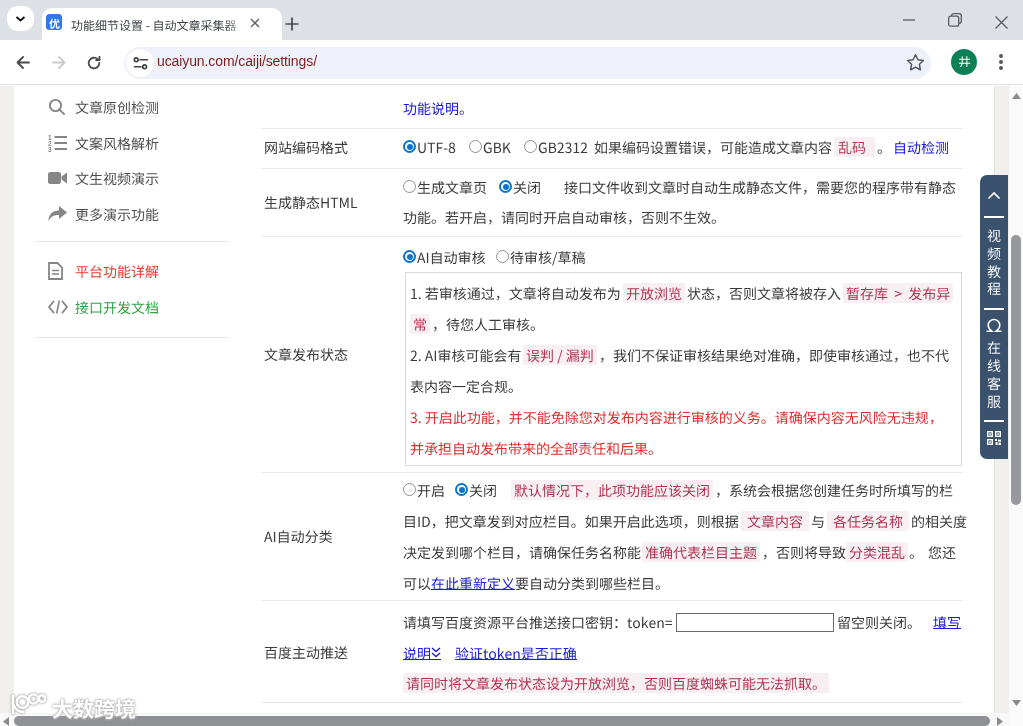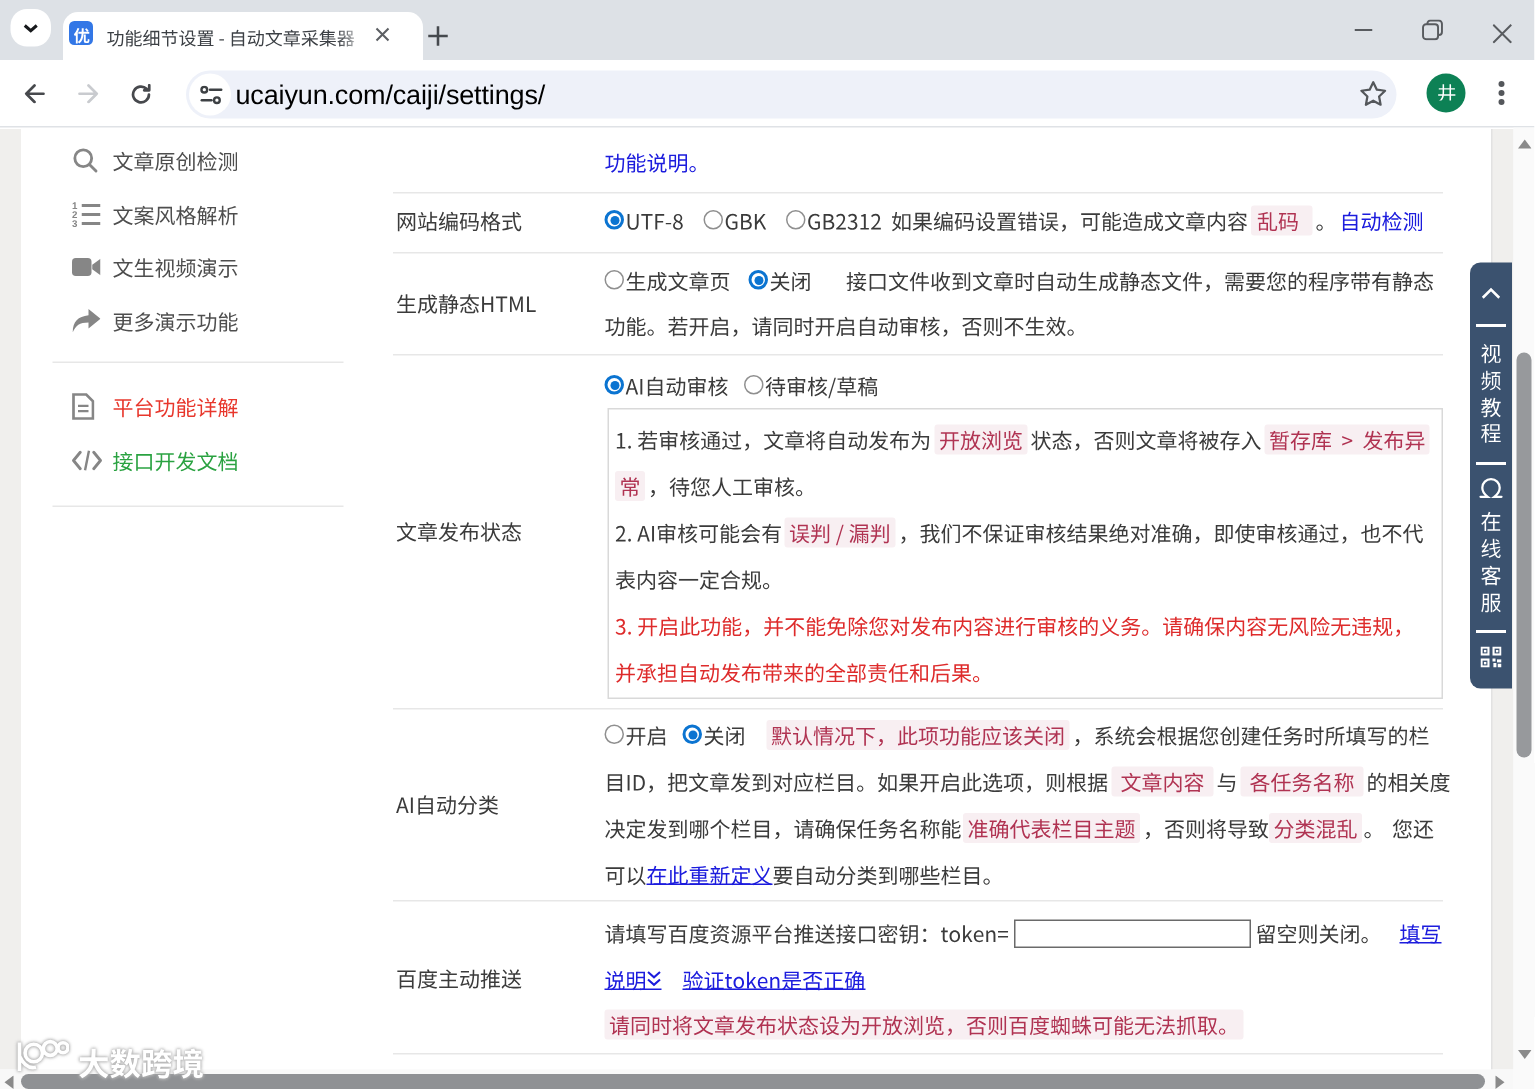--- a/index.html
+++ b/index.html
@@ -76,21 +76,21 @@
 <div class="abs" style="left:124px;top:47px;width:807px;height:32px;background:#eef1f9;border-radius:16px"></div>
 <div class="abs" style="left:126px;top:49px;width:28px;height:28px;border-radius:50%;background:#fff"></div>
 <svg class="abs" style="left:133px;top:57px" width="16" height="13">
     <g stroke="#3d4144" stroke-width="1.6" fill="none" stroke-linecap="round">
       <circle cx="3.2" cy="2.8" r="1.9"></circle>
       <path d="M7 2.8 H14.5"></path>
       <path d="M1.5 9.8 H8"></path>
       <circle cx="11.6" cy="9.8" r="1.9"></circle>
     </g>
   </svg>
-<div class="abs" style="left:157px;top:53px;font-size:18px;color:#000000;letter-spacing:-0.1px">ucaiyun.com/caiji/settings/</div>
+<div class="abs" style="left:157px;top:53px;font-size:14px;color:#7f1d1d;letter-spacing:-0.1px">ucaiyun.com/caiji/settings/</div>
 <svg class="abs" style="left:906px;top:53px" width="19" height="19">
     <path d="M9.5 1.8 L11.9 6.8 L17.4 7.5 L13.4 11.3 L14.4 16.8 L9.5 14.1 L4.6 16.8 L5.6 11.3 L1.6 7.5 L7.1 6.8 Z" fill="none" stroke="#54575b" stroke-width="1.5" stroke-linejoin="round"></path>
   </svg>
 <div class="abs" style="left:951px;top:49px;width:26px;height:26px;border-radius:50%;background:#0d8155;text-align:center"><svg width="13" height="18" viewBox="0 0 13 18">
       <g fill="#fff" transform="translate(0,18) scale(0.01300,-0.01300)">
         <use href="#g4e95" x="0"></use>
       </g>
     </svg></div>
 <div class="abs" style="left:999px;top:54px;width:4px;height:4px;border-radius:50%;background:#54575b;box-shadow:0 6px 0 #54575b,0 12px 0 #54575b"></div>
 <div class="abs" style="left:0;top:86px;width:14px;height:627px;background:#f0efed"></div>

